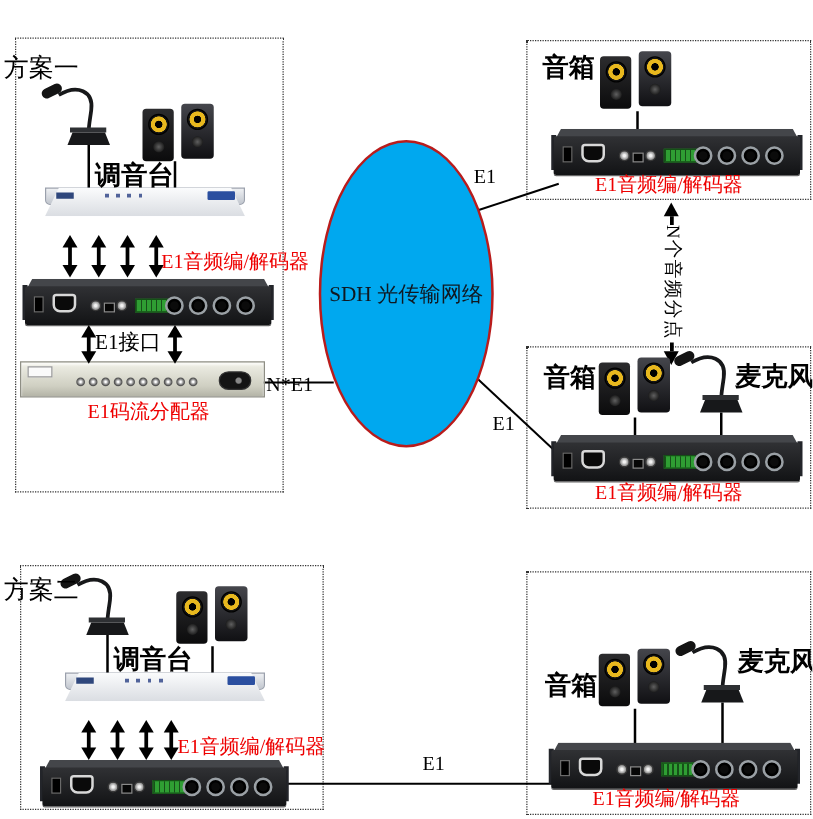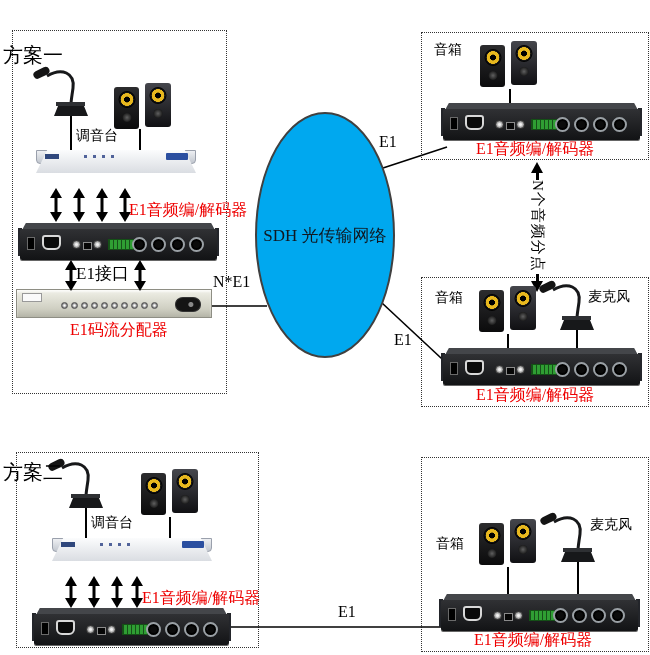--- a/index.html
+++ b/index.html
@@ -2,32 +2,32 @@
 <html><head>
 <meta charset="utf-8">
 <style>
   html,body{margin:0;padding:0;background:#fff;}
   #canvas{position:relative;width:650px;height:655px;background:#fff;overflow:hidden;
           font-family:"Liberation Serif","DejaVu Serif",serif;color:#000;}
   #canvas *{box-sizing:border-box;}
   i,b{display:block;position:absolute;font-style:normal;font-weight:normal;}
   .lbl{position:absolute;white-space:nowrap;line-height:1.15;z-index:6;}
   .t20{font-size:20px;margin-top:41px;}
-  .t18{font-size:14px;}
+  .t18{font-size:21px;font-weight:bold;}
   .t17{font-size:17px;}
   .t16{font-size:16px;}
   .red{color:#ee0000;}
   .dotbox{position:absolute;border:1px dotted #333;z-index:0;}
 
   
   #overlay{position:absolute;left:0;top:0;z-index:1;pointer-events:none;}
 
   
   .net{position:absolute;left:255px;top:112px;width:140px;height:246px;border-radius:50%;
-       background:#00a8ef;border:2px solid #404040;z-index:2;display:flex;align-items:center;justify-content:center;}
+       background:#00a8ef;border:2px solid #b91c1c;z-index:2;display:flex;align-items:center;justify-content:center;}
   .net span{font-size:17px;color:#101820;letter-spacing:0;white-space:nowrap;}
 
   
   .darr{position:absolute;width:13px;z-index:4;}
   .darr::before,.darr::after{content:"";position:absolute;left:50%;transform:translateX(-50%);
        border-left:6px solid transparent;border-right:6px solid transparent;}
   .darr::before{top:0;border-bottom:10px solid #000;}
   .darr::after{bottom:0;border-top:10px solid #000;}
   .darr b{left:50%;transform:translateX(-50%);top:8px;bottom:8px;width:3px;background:#000;}
 
@@ -205,21 +205,21 @@
     <i class="br-bnc" style="left:84px"></i>
     <i class="br-bnc" style="left:94px"></i>
     <i class="br-bnc" style="left:104px"></i>
     <i class="br-bnc" style="left:114px"></i>
     <i class="br-bnc" style="left:124px"></i>
     <i class="br-bnc" style="left:134px"></i>
     <i class="br-pwr"></i>
   </div>
   <div class="lbl t16 red" style="left:70px;top:321px">E1码流分配器</div>
 
-  <div class="lbl t16" style="left:213px;top:273px">N*E1</div>
+  <div class="lbl t16" style="left:213px;top:300px">N*E1</div>
   <div class="lbl t16" style="left:379px;top:133px">E1</div>
   <div class="lbl t16" style="left:394px;top:331px">E1</div>
 
   <div class="vlink">
     <i class="vl-tri up" style="position:static"></i>
     <i class="vl-line" style="position:static"></i>
     <span class="vl-text">N个音频分点</span>
     <i class="vl-line" style="position:static"></i>
     <i class="vl-tri dn" style="position:static"></i>
   </div>

